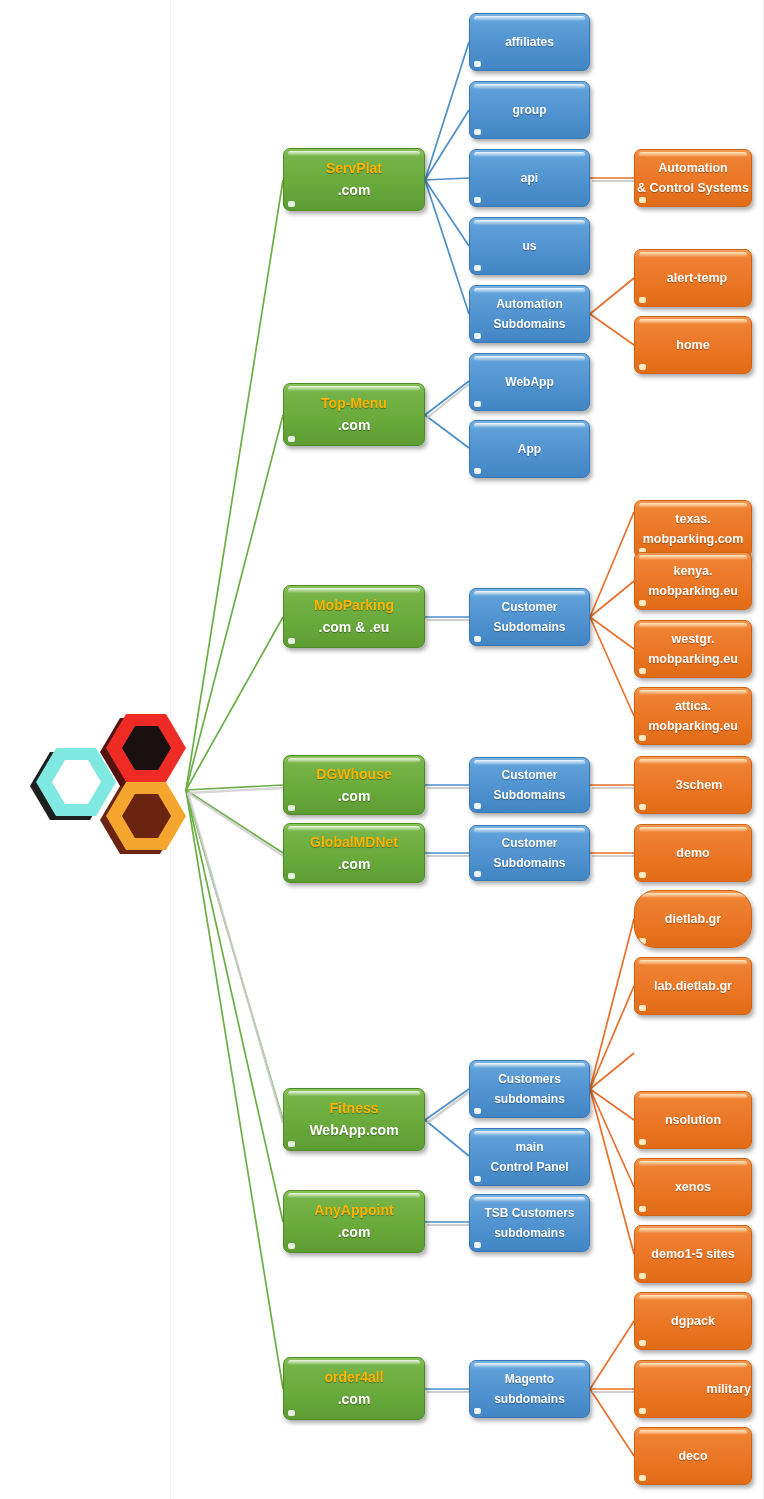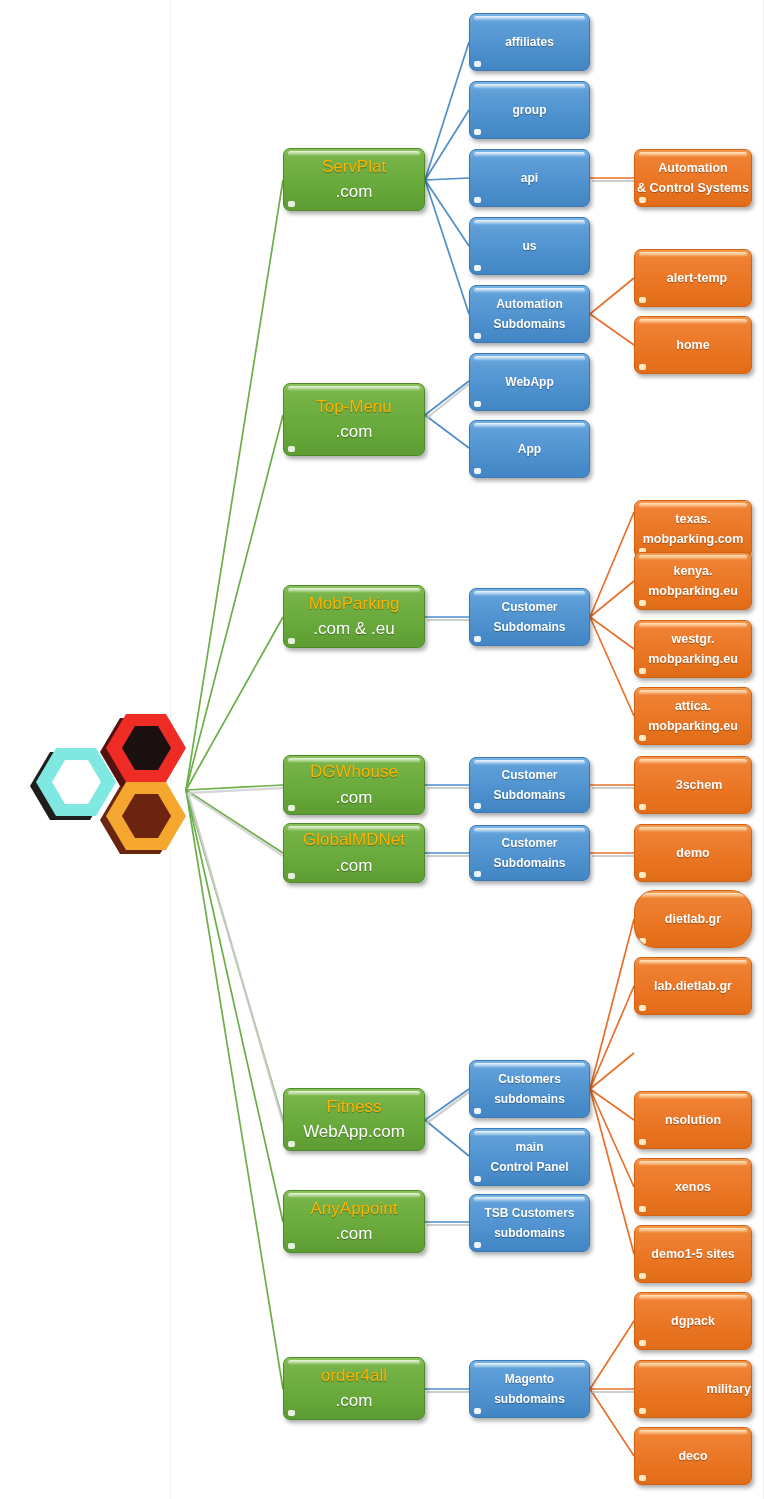--- a/index.html
+++ b/index.html
@@ -16,21 +16,21 @@
         display:flex;flex-direction:column;align-items:center;justify-content:center;
         color:#fff;text-align:center;line-height:1.18;
         box-shadow:2px 3px 4px rgba(0,0,0,.33);
         overflow:hidden;}
   .node .ln{display:block;white-space:nowrap;}
 
   
   .green{
     background:linear-gradient(180deg,#8bc35b 0%,#76b348 14%,#6aab3c 55%,#5d9c33 100%);
     border:1px solid #4e8a28;
-    font-size:17px;font-weight:normal;
+    font-size:14px;font-weight:bold;
   }
   .green .ln1{color:#ffb300;text-shadow:0 1px 1px rgba(0,0,0,.35);}
   .green .ln2{color:#ffffff;text-shadow:0 1px 1px rgba(0,0,0,.35);margin-top:5px;}
   .green::before{content:"";position:absolute;left:4px;right:4px;top:2px;height:5px;
     border-radius:4px;background:linear-gradient(180deg,rgba(255,255,255,.85),rgba(255,255,255,0));}
   .green::after{content:"";position:absolute;left:4px;bottom:3px;width:7px;height:6px;
     border-radius:2px;background:rgba(255,255,255,.85);}
 
   
   .blue{
@@ -169,21 +169,21 @@
       <path d="M78 120 L98 86 L138 86 L158 120 L138 154 L98 154 Z" fill="#6b2410"></path>
       <path d="M84 116 L104 82 L144 82 L164 116 L144 150 L104 150 Z" fill="#F5A62E"></path>
       <path d="M100 116 L113 94 L136 94 L149 116 L136 138 L113 138 Z" fill="#6b2410"></path>
     </g>
   </svg>
 
   <div class="node green" style="left:283px;top:148px;width:142px;height:63px;">
     <span class="ln ln1">ServPlat</span>
     <span class="ln ln2">.com</span>
   </div>
-  <div class="node green" style="left:283px;top:383px;width:142px;height:73px;">
+  <div class="node green" style="left:283px;top:383px;width:142px;height:63px;">
     <span class="ln ln1">Top-Menu</span>
     <span class="ln ln2">.com</span>
   </div>
   <div class="node green" style="left:283px;top:585px;width:142px;height:63px;">
     <span class="ln ln1">MobParking</span>
     <span class="ln ln2">.com &amp; .eu</span>
   </div>
   <div class="node green" style="left:283px;top:755px;width:142px;height:60px;">
     <span class="ln ln1">DGWhouse</span>
     <span class="ln ln2">.com</span>

